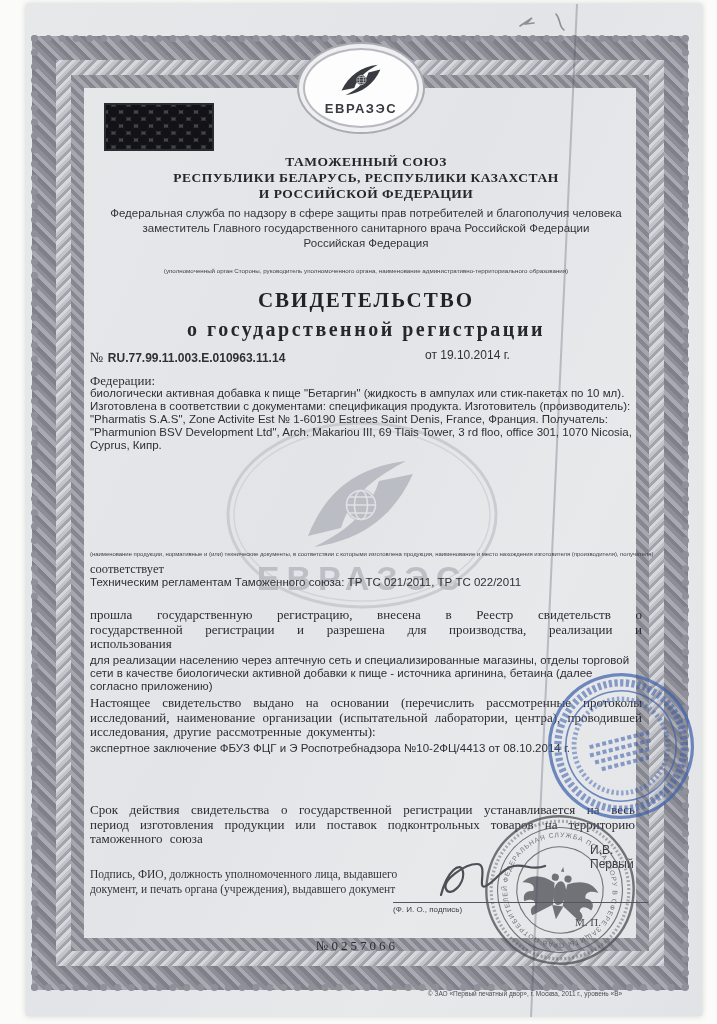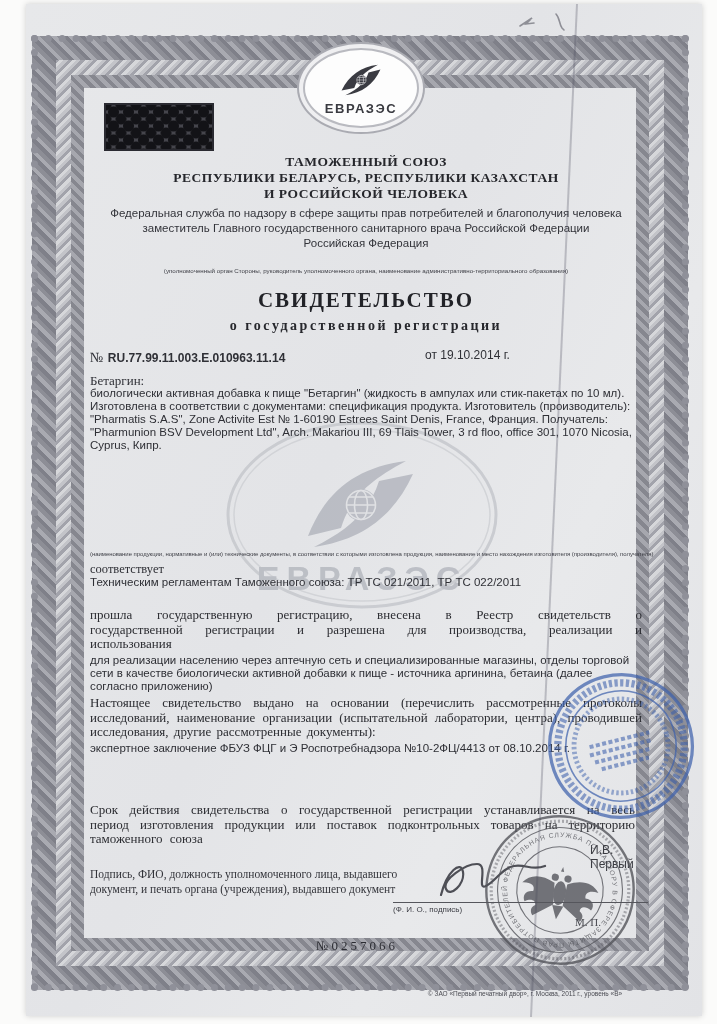--- a/index.html
+++ b/index.html
@@ -42,21 +42,21 @@
   }
   .logo-label{font-weight:bold;font-size:13px;letter-spacing:1.5px;color:#3a3b41;margin-top:2px;}
   .content{position:absolute;left:64px;top:0;width:552px;z-index:4;}
   .abs{position:absolute;}
   .serif{font-family:"Liberation Serif",serif;}
   .center{text-align:center;width:552px;}
   .hdr{font-weight:bold;font-size:13.5px;line-height:15.5px;letter-spacing:.5px;color:#26272c;}
   .agency{font-size:11.5px;line-height:14.7px;color:#33343a;}
   .tiny{font-size:6px;color:#3e3f46;white-space:nowrap;}
   .title-main{font-weight:bold;font-size:21px;letter-spacing:2px;color:#222328;}
-  .title-sub{font-weight:bold;font-size:14px;letter-spacing:2.5px;color:#26272c;}
+  .title-sub{font-weight:bold;font-size:20px;letter-spacing:2.5px;color:#26272c;}
   .regrow span{font-size:12px;}
   .body-sans{font-size:11.5px;line-height:12.9px;color:#2e2f35;}
   .body-serif{font-size:13px;line-height:14.5px;color:#2b2c31;text-align:justify;text-align-last:left;}
   .wm{position:absolute;z-index:2;opacity:.85;}
   .stamp{position:absolute;z-index:6;}
   .crease{position:absolute;left:550px;top:0;width:1.5px;height:1014px;
     background:rgba(70,70,85,.28);transform:rotate(2.6deg);transform-origin:top center;z-index:8;}
   .note{font-size:8px;color:#3c3d44;}
 </style>
 </head>
@@ -99,38 +99,38 @@
       <ellipse cx="141" cy="87" rx="6.5" ry="14.5"></ellipse>
       <path d="M127,87 h28 M129,79 h24 M129,95 h24"></path>
     </g>
     <text x="142" y="172" text-anchor="middle" font-family="Liberation Sans, sans-serif" font-weight="bold" font-size="34" letter-spacing="7" fill="#b6b9c0">ЕВРАЗЭС</text>
   </svg>
 
   <div class="content">
 
     <div class="abs center serif hdr" style="top:150px;">ТАМОЖЕННЫЙ СОЮЗ</div>
     <div class="abs center serif hdr" style="top:166px;">РЕСПУБЛИКИ БЕЛАРУСЬ, РЕСПУБЛИКИ КАЗАХСТАН</div>
-    <div class="abs center serif hdr" style="top:182px;">И РОССИЙСКОЙ ЧЕЛОВЕКА</div>
+    <div class="abs center serif hdr" style="top:182px;">И РОССИЙСКОЙ ФЕДЕРАЦИИ</div>
 
     <div class="abs center agency" style="top:202px;">Федеральная служба по надзору в сфере защиты прав потребителей и благополучия человека</div>
     <div class="abs center agency" style="top:217px;">заместитель Главного государственного санитарного врача Российской Федерации</div>
     <div class="abs center agency" style="top:232px;">Российская Федерация</div>
 
     <div class="abs center tiny" style="top:263px;font-size:6.2px;">(уполномоченный орган Стороны, руководитель уполномоченного органа, наименование административно-территориального образования)</div>
 
     <div class="abs center serif title-main" style="top:284px;">СВИДЕТЕЛЬСТВО</div>
     <div class="abs center serif title-sub" style="top:314px;">о государственной регистрации</div>
 
     <div class="abs regrow" style="top:344px;width:552px;">
       <span class="serif" style="font-size:14px;">№</span>
       <span style="margin-left:0;font-weight:bold;">RU.77.99.11.003.E.010963.11.14</span>
       <span style="position:absolute;left:335px;">от 19.10.2014 г.</span>
     </div>
 
-    <div class="abs serif" style="top:369px;font-size:13px;">Бетаргин:</div>
+    <div class="abs serif" style="top:369px;font-size:13px;">Федерации:</div>
     <div class="abs body-sans" style="top:383px;width:552px;">биологически активная добавка к пище "Бетаргин" (жидкость в ампулах или стик-пакетах по 10 мл). Изготовлена в соответствии с документами: спецификация продукта. Изготовитель (производитель): "Pharmatis S.A.S", Zone Activite Est № 1-60190 Estrees Saint Denis, France, Франция. Получатель: "Pharmunion BSV Development Ltd", Arch. Makariou III, 69 Tlais Tower, 3 rd floo, office 301, 1070 Nicosia, Cyprus, Кипр.</div>
 
     <div class="abs tiny" style="top:547px;letter-spacing:-0.05px;">(наименование продукции, нормативные и (или) технические документы, в соответствии с которыми изготовлена продукция, наименование и место нахождения изготовителя (производителя), получателя)</div>
     <div class="abs serif" style="top:558px;font-size:12.5px;">соответствует</div>
     <div class="abs body-sans" style="top:572px;width:552px;">Техническим регламентам Таможенного союза: ТР ТС 021/2011, ТР ТС 022/2011</div>
 
     <div class="abs serif body-serif" style="top:604px;width:552px;word-spacing:7px;">прошла государственную регистрацию, внесена в Реестр свидетельств о государственной регистрации и разрешена для производства, реализации и использования</div>
     <div class="abs body-sans" style="top:650px;width:552px;">для реализации населению через аптечную сеть и специализированные магазины, отделы торговой сети в качестве биологически активной добавки к пище - источника аргинина, бетаина  (далее согласно приложению)</div>
     <div class="abs serif body-serif" style="top:692px;width:552px;word-spacing:2px;">Настоящее свидетельство выдано на основании (перечислить рассмотренные протоколы исследований, наименование организации (испытательной лаборатории, центра), проводившей исследования, другие рассмотренные документы):</div>
     <div class="abs body-sans" style="top:738px;width:552px;">экспертное заключение ФБУЗ ФЦГ и Э Роспотребнадзора №10-2ФЦ/4413 от 08.10.2014 г.</div>

